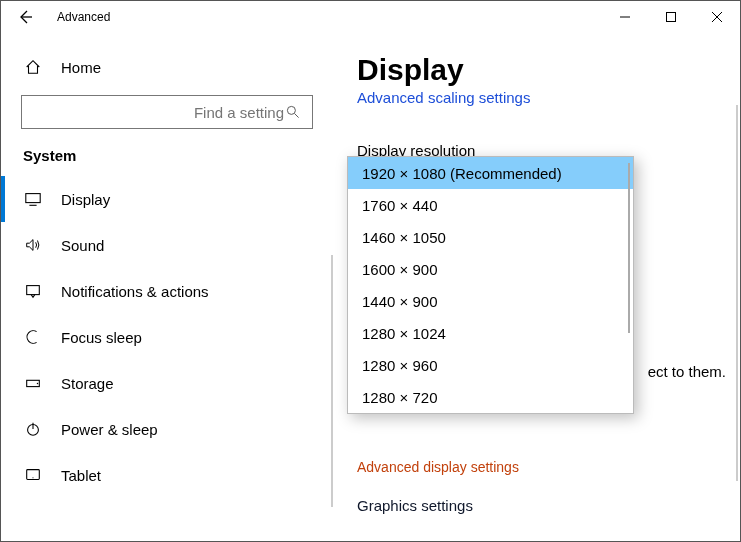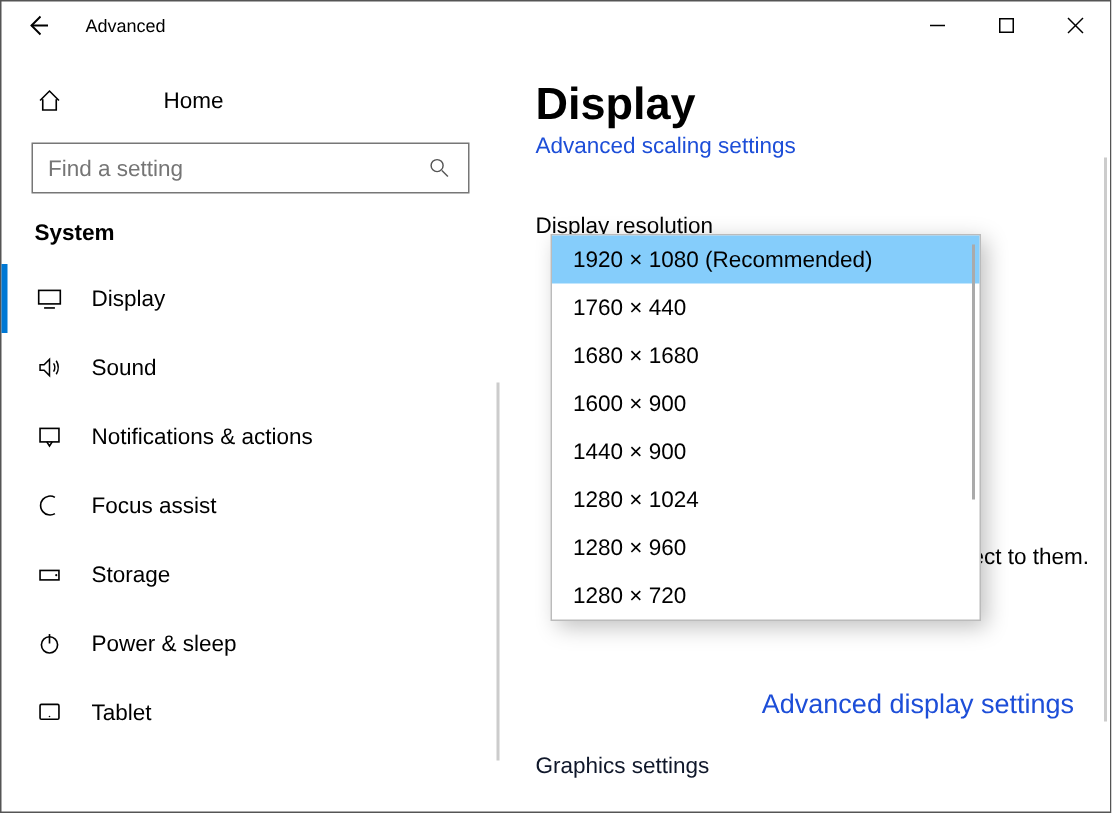--- a/index.html
+++ b/index.html
@@ -9,44 +9,44 @@
   .titlebar { height: 32px; display: flex; align-items: stretch; }
   .title-left { display: flex; align-items: center; padding-left: 12px; }
   .back { width: 24px; height: 24px; display: flex; align-items: center; justify-content: center; }
   .app-title { font-size: 12px; margin-left: 20px; color: #000; }
   .title-right { margin-left: auto; display: flex; }
   .tbtn { width: 46px; display: flex; align-items: center; justify-content: center; }
   .tbtn svg { width: 12px; height: 12px; }
   
   .body { display: flex; height: calc(100% - 32px); }
   .sidebar { width: 332px; padding-top: 24px; position: relative; }
-  .home-row { display:flex; align-items:center; padding-left:22px; margin-bottom:18px;gap:48px; }
+  .home-row { display:flex; align-items:center; padding-left:22px; margin-bottom:18px; }
   .home-icon { width:20px; height:20px; display:flex; align-items:center; justify-content:center; }
   .home-label { margin-left:18px; font-size:15px; }
   .search { margin: 0 20px 18px 20px; height:34px; border:1px solid #777; display:flex; align-items:center; padding:0 10px; }
-  .search input { border:none; outline:none; flex:1; font-size:15px; color:#404040; background:transparent; }
+  .search input { border:none; outline:none; flex:1; font-size:15px; color:#404040; background:transparent;text-align:right; }
   .search-icon { width:18px; height:18px; display:flex; align-items:center; justify-content:center; }
   .category { font-weight:600; font-size:15px; padding-left:22px; margin-bottom:12px; }
   .nav { }
   .nav-item { height:46px; display:flex; align-items:center; padding-left:22px; position:relative; }
   .nav-item.selected::before { content:""; position:absolute; left:0; top:0; bottom:0; width:4px; background:#0078d4; }
   .nav-icon { width:20px; height:20px; display:flex; align-items:center; justify-content:center; }
   .nav-label { margin-left:18px; font-size:15px; }
   .side-scroll-hint { position:absolute; right:0; top:222px; bottom:34px; width:2px; background:#ccc; }
   
   .main { flex:1; position:relative; padding:20px 24px 0 24px; }
   .main h1 { font-size:30px; font-weight:600; margin-bottom:2px; }
   .peek-link { color:#1d4ed8; font-size:15px; margin-bottom:36px; }
   .field-label { font-size:15px; margin-bottom:8px; }
-  .adv-link { color:#1d4ed8; font-size:18px; margin-top: 300px; text-align: right; }
+  .adv-link { color:#c2410c; font-size:14px; margin-top: 300px; }
   .adv-link2 { color:#0f172a; font-size:15px; margin-top: 22px; }
   .peeking-text { position:absolute; right:14px; top:330px; font-size:15px; color:#000; }
   .main-scroll { position:absolute; right:2px; top:72px; bottom:60px; width:2px; background:#ccc; }
   
-  .dropdown { position:absolute; left:366px; top:155px; width:287px; background:#fff; border:1px solid #bbb; box-shadow:4px 4px 14px rgba(0,0,0,0.25); }
+  .dropdown { position:absolute; left:346px; top:155px; width:287px; background:#fff; border:1px solid #bbb; box-shadow:4px 4px 14px rgba(0,0,0,0.25); }
   .dd-item { height:32px; display:flex; align-items:center; padding-left:14px; font-size:15px; }
   .dd-item.selected { background:#85cdfb; }
   .dd-scroll { position:absolute; right:3px; top:6px; bottom:80px; width:2px; background:#aaa; }
 </style>
 </head>
 <body>
 
 <div class="window">
   <div class="titlebar">
     <div class="title-left">
@@ -126,21 +126,21 @@
               </svg>
             </div>
             <div class="nav-label">Notifications &amp; actions</div>
           </div>
           <div class="nav-item">
             <div class="nav-icon">
               <svg viewBox="0 0 20 20" width="18" height="18">
                 <path d="M14 4 A7 7 0 1 0 14 16" stroke="#000" stroke-width="1.2" fill="none"></path>
               </svg>
             </div>
-            <div class="nav-label">Focus assist</div>
+            <div class="nav-label">Focus sleep</div>
           </div>
           <div class="nav-item">
             <div class="nav-icon">
               <svg viewBox="0 0 20 20" width="18" height="18">
                 <rect x="3" y="7" width="14" height="7" stroke="#000" stroke-width="1.2" fill="none"></rect>
                 <circle cx="15" cy="10.5" r="0.8" fill="#000"></circle>
               </svg>
             </div>
             <div class="nav-label">Storage</div>
           </div>
@@ -174,20 +174,20 @@
       <div class="adv-link2">Graphics settings</div>
       <div class="peeking-text">ect to them.</div>
       <div class="main-scroll"></div>
     </div>
   </div>
 
   <div class="dropdown" id="dropdown">
     <div class="dd-scroll"></div>
   <div class="dd-item selected">1920 × 1080 (Recommended)</div>
       <div class="dd-item">1760 × 440</div>
-      <div class="dd-item">1680 × 1680</div>
+      <div class="dd-item">1460 × 1050</div>
       <div class="dd-item">1600 × 900</div>
       <div class="dd-item">1440 × 900</div>
       <div class="dd-item">1280 × 1024</div>
       <div class="dd-item">1280 × 960</div>
       <div class="dd-item">1280 × 720</div>
     </div>
 </div>
 
 </body></html>

